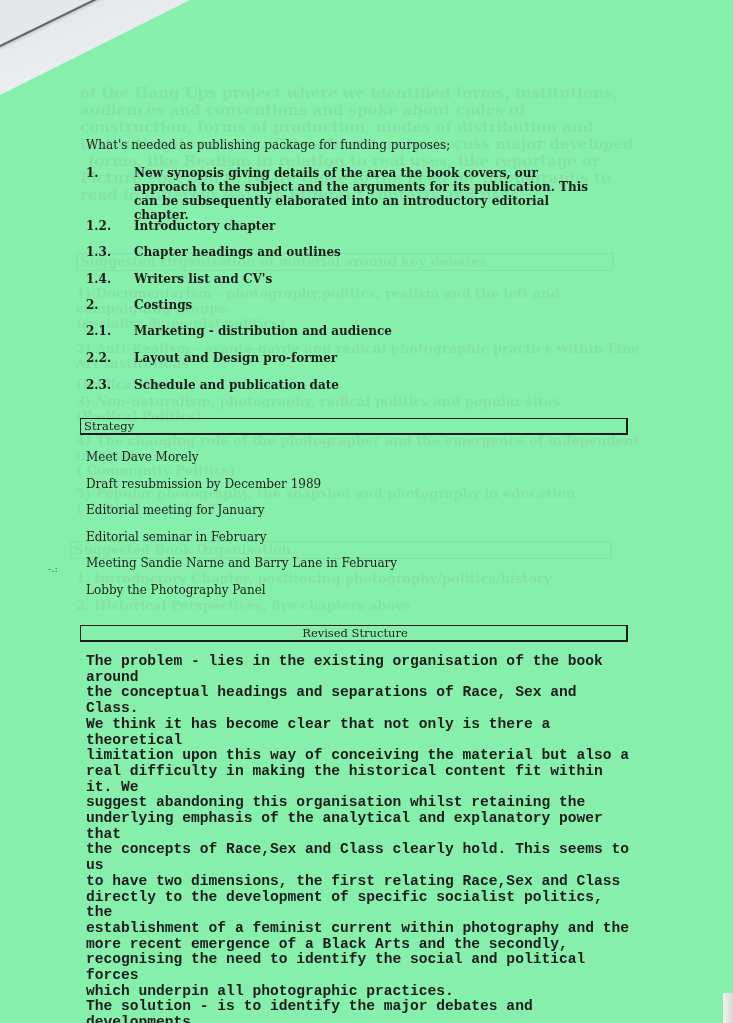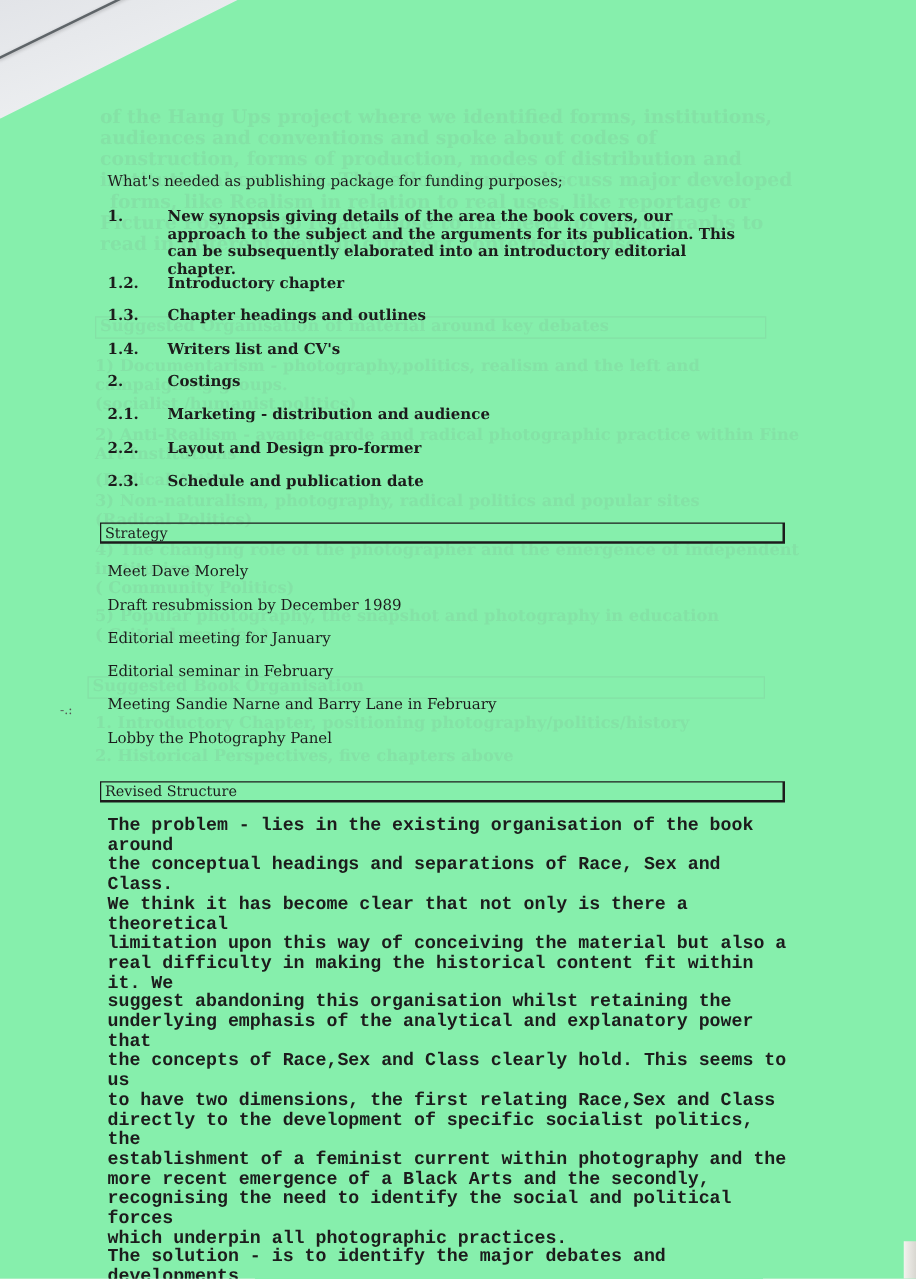--- a/index.html
+++ b/index.html
@@ -141,21 +141,21 @@
 
   <div class="section-box" style="top:418px;">Strategy</div>
   <div class="strat" style="top:450px;">Meet Dave Morely</div>
   <div class="strat" style="top:477px;">Draft resubmission by  December 1989</div>
   <div class="strat" style="top:503px;">Editorial meeting  for January</div>
   <div class="strat" style="top:530px;">Editorial seminar  in February</div>
   <div class="strat" style="top:556px;">Meeting Sandie Narne and Barry Lane in February</div>
   <div class="strat" style="top:583px;">Lobby the Photography Panel</div>
   <div class="mark">-.:</div>
 
-  <div class="section-box" style="top:625px;">Revised Structure</div>
+  <div class="section-box" style="top:625px;text-align:center;">Revised Structure</div>
   <div class="body-para">The problem - lies in the existing organisation of the book around
 the  conceptual headings and separations of Race, Sex and Class.
 We think it has become clear that not only is there a theoretical
 limitation upon this way of  conceiving the material but also a
 real difficulty in making the historical content fit within it. We
 suggest  abandoning this organisation whilst retaining the
 underlying emphasis of the analytical and explanatory power that
 the concepts of Race,Sex and Class clearly hold.  This seems to us
 to have two dimensions, the first relating Race,Sex and Class
 directly to the development of specific socialist politics, the

